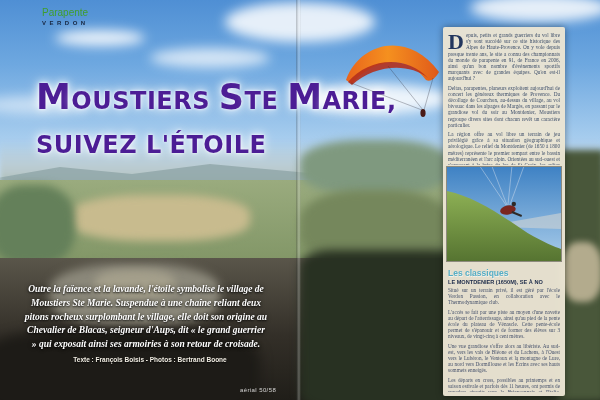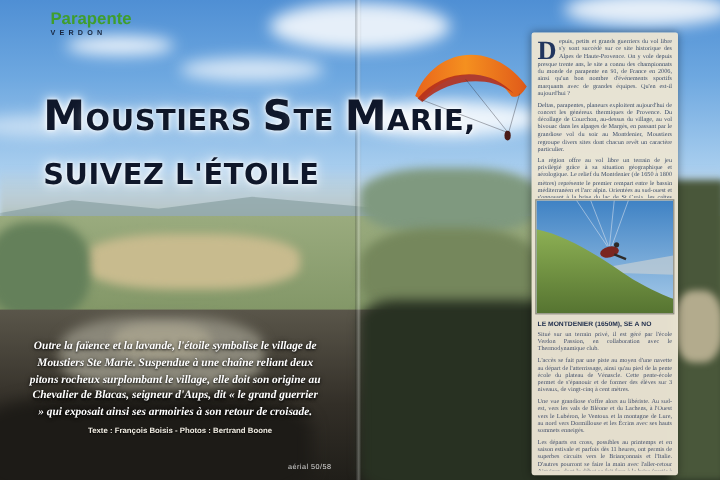--- a/index.html
+++ b/index.html
@@ -12,25 +12,25 @@
   .cloud{background:#fff;border-radius:50%;filter:blur(6px);opacity:.85;}
   .haze{left:0;top:140px;width:600px;height:48px;background:linear-gradient(rgba(190,205,210,0),#b9c9cd 65%,#a9bcae);filter:blur(2px);}
   .mtns{left:0;top:148px;width:600px;height:42px;background:#8fa5a8;clip-path:polygon(0 70%,10% 45%,22% 62%,35% 38%,52% 60%,66% 42%,80% 58%,100% 40%,100% 100%,0 100%);filter:blur(2px);opacity:.8;}
   .valley{left:0;top:180px;width:600px;height:92px;background:linear-gradient(#9aab7e,#7f9464);}
   .patch{filter:blur(4px);border-radius:40%;}
   .cliffs{left:0;top:258px;width:600px;height:142px;background:linear-gradient(#5a564a,#332f28 55%,#201e19);}
   .gutter{left:296px;top:0;width:5px;height:400px;background:linear-gradient(90deg,rgba(0,0,0,.22),rgba(255,255,255,.28) 60%,rgba(0,0,0,.06));}
 
   
   .kicker{left:42px;top:7px;}
-  .kicker-section{font-family:"Liberation Sans",sans-serif;font-weight:bold;font-size:14px;color:#3f9e2d;}
+  .kicker-section{font-family:"Liberation Sans",sans-serif;font-weight:normal;font-size:10px;color:#3f9e2d;}
   .kicker-region{font-family:"Liberation Sans",sans-serif;font-weight:bold;font-size:6px;letter-spacing:3.5px;color:#17263f;margin-top:2px;}
 
   
-  .title{left:36px;top:80px;color:#0f172a;font-family:"DejaVu Sans",sans-serif;font-weight:bold;line-height:1;text-shadow:0 0 3px rgba(255,255,255,.95),0 0 8px rgba(255,255,255,.9),0 0 14px rgba(255,255,255,.7);}
+  .title{left:36px;top:80px;color:#4c1d95;font-family:"DejaVu Sans",sans-serif;font-weight:bold;line-height:1;text-shadow:0 0 3px rgba(255,255,255,.95),0 0 8px rgba(255,255,255,.9),0 0 14px rgba(255,255,255,.7);}
   .title .l1{font-size:24px;letter-spacing:.5px;}
   .title .l2{font-size:24px;letter-spacing:.5px;margin-top:18px;}
   .title .big{font-size:35px;}
 
   
   .pg-svg{left:338px;top:28px;}
 
   
   .intro{left:24px;top:283px;width:244px;text-align:center;color:#fff;font-style:italic;font-weight:bold;font-size:9.5px;line-height:1.45;text-shadow:0 1px 2px rgba(0,0,0,.85),0 0 4px rgba(0,0,0,.5);}
   .credits{left:30px;top:356px;width:240px;text-align:center;color:#f2eee4;font-family:"Liberation Sans",sans-serif;font-weight:bold;font-size:6.5px;text-shadow:0 1px 1px rgba(0,0,0,.8);}
@@ -137,20 +137,21 @@
           <line x1="78" y1="0" x2="64" y2="38"></line>
       </g>
       <g>
         <ellipse cx="62" cy="43" rx="8" ry="4.5" fill="#7a2620" transform="rotate(-12 62 43)"></ellipse>
         <circle cx="68" cy="37" r="2.2" fill="#2e2a28"></circle>
         <line x1="66" y1="45" x2="76" y2="49" stroke="#2e2a28" stroke-width="2"></line>
       </g>
     </svg>
 
     <div class="classics">
+      <div class="classics-heading">Les classiques</div>
       <div class="classics-sub">LE MONTDENIER (1650M), SE À NO</div>
       <p>Situé sur un terrain privé, il est géré par l'école Verdon Passion, en collaboration avec le Thermodynamique club.</p>
       <p>L'accès se fait par une piste au moyen d'une navette au départ de l'atterrissage, ainsi qu'au pied de la pente école du plateau de Vénascle. Cette pente-école permet de s'épanouir et de former des élèves sur 3 niveaux, de vingt-cinq à cent mètres.</p>
       <p>Une vue grandiose s'offre alors au libériste. Au sud-est, vers les vals de Bléone et du Lachens, à l'Ouest vers le Lubéron, le Ventoux et la montagne de Lure, au nord vers Dormillouse et les Écrins avec ses hauts sommets enneigés.</p>
       <p>Les départs en cross, possibles au printemps et en saison estivale et parfois dès 11 heures, ont permis de superbes circuits vers le Briançonnais et l'Italie. D'autres pourront se faire la main avec l'aller-retour Aiguines, dont le début se fait face à la brise (partir à 1800 minimum sur le déco du Montdenier) pour atteindre la montagne d'Ourbes puis traverser les gorges sur le relief de Margès.</p>
     </div>
   </div>
 
 </div>
 

